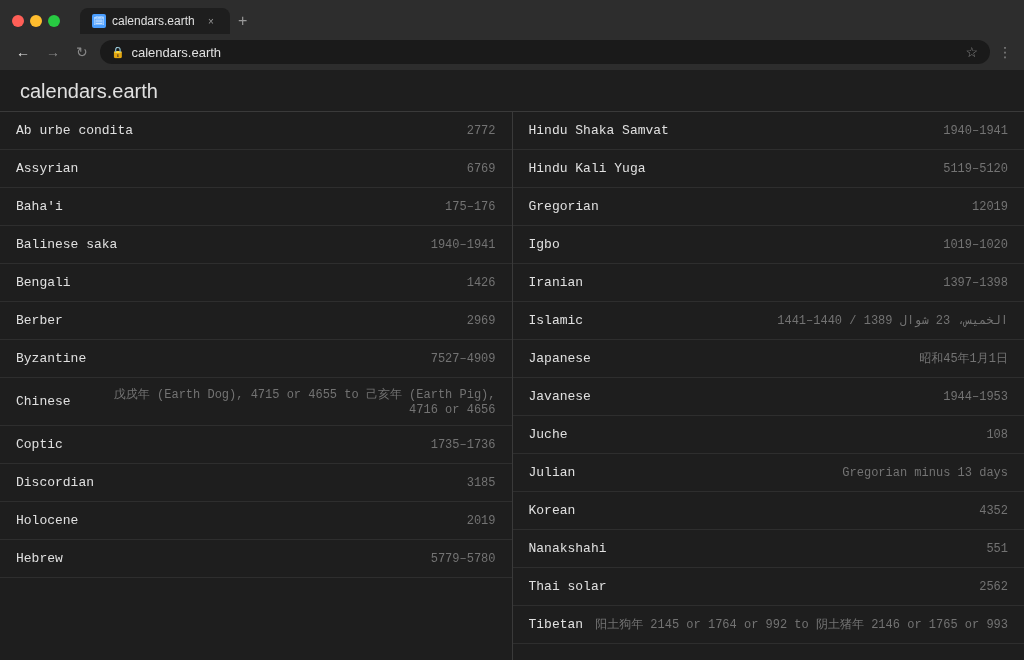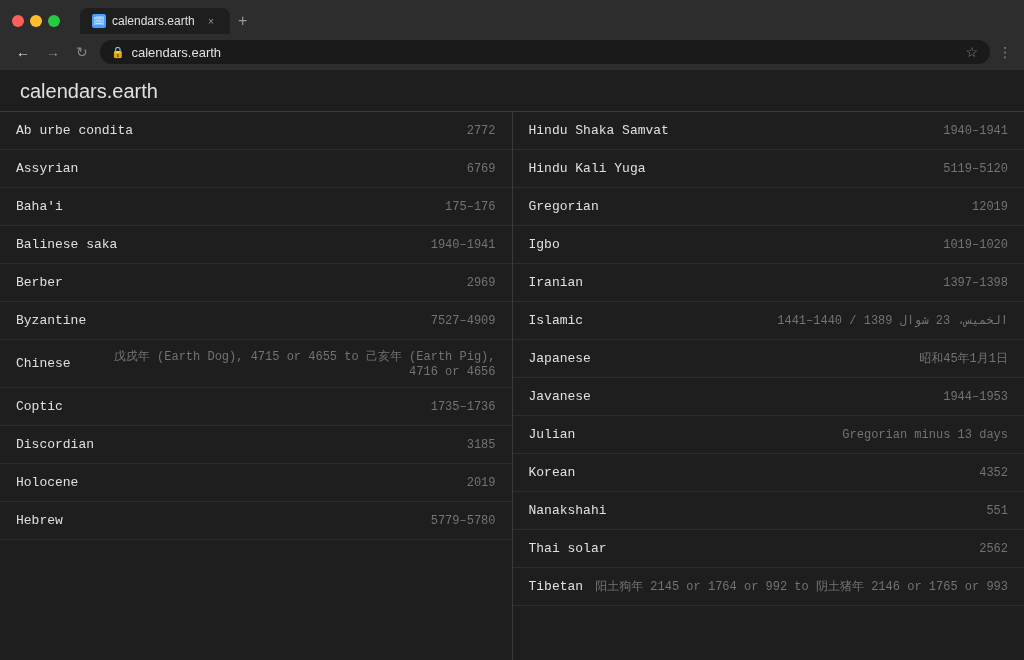--- a/index.html
+++ b/index.html
@@ -243,20 +243,24 @@
       </div>
       <div class="calendar-row">
         <span class="cal-name">Baha'i</span>
         <span class="cal-value">175–176</span>
       </div>
       <div class="calendar-row">
         <span class="cal-name">Balinese saka</span>
         <span class="cal-value">1940–1941</span>
       </div>
       <div class="calendar-row">
+        <span class="cal-name">Bengali</span>
+        <span class="cal-value">1426</span>
+      </div>
+      <div class="calendar-row">
         <span class="cal-name">Berber</span>
         <span class="cal-value">2969</span>
       </div>
       <div class="calendar-row">
         <span class="cal-name">Byzantine</span>
         <span class="cal-value">7527–4909</span>
       </div>
       <div class="calendar-row">
         <span class="cal-name">Chinese</span>
         <span class="cal-value">戊戌年 (Earth Dog), 4715 or 4655 to 己亥年 (Earth Pig), 4716 or 4656</span>
@@ -306,20 +310,24 @@
       </div>
       <div class="calendar-row">
         <span class="cal-name">Japanese</span>
         <span class="cal-value">昭和45年1月1日</span>
       </div>
       <div class="calendar-row">
         <span class="cal-name">Javanese</span>
         <span class="cal-value">1944–1953</span>
       </div>
       <div class="calendar-row">
+        <span class="cal-name">Juche</span>
+        <span class="cal-value">108</span>
+      </div>
+      <div class="calendar-row">
         <span class="cal-name">Julian</span>
         <span class="cal-value">Gregorian minus 13 days</span>
       </div>
       <div class="calendar-row">
         <span class="cal-name">Korean</span>
         <span class="cal-value">4352</span>
       </div>
       <div class="calendar-row">
         <span class="cal-name">Nanakshahi</span>
         <span class="cal-value">551</span>

